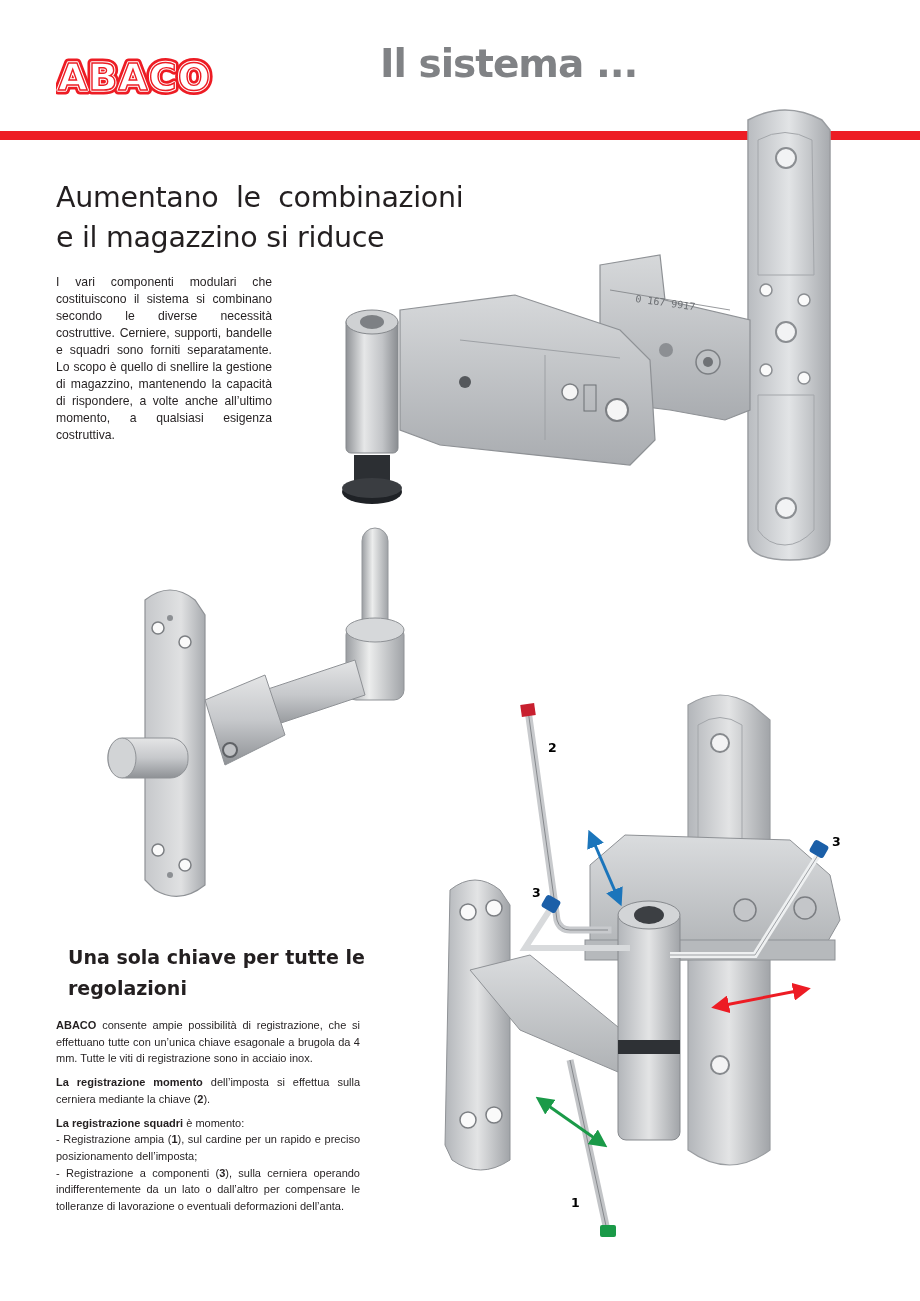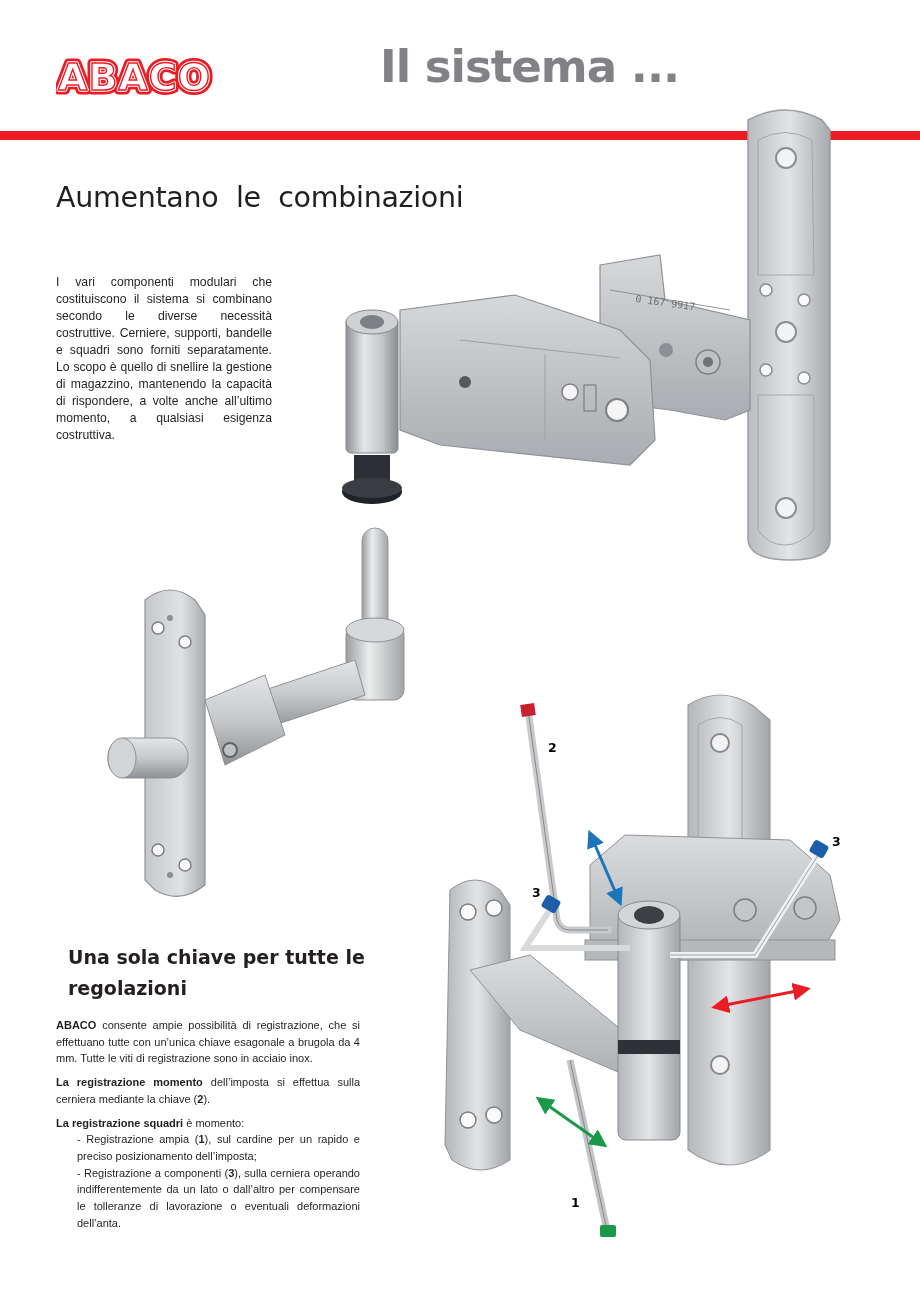--- a/index.html
+++ b/index.html
@@ -1,31 +1,31 @@
 <!DOCTYPE html>
 <html><head>
 <meta charset="utf-8">
 <style>
   html, body { margin: 0; padding: 0; background: #ffffff; }
   body { width: 920px; height: 1301px; position: relative; overflow: hidden; font-family: "DejaVu Sans", "Liberation Sans", sans-serif; color: #231f20; }
   .abs { position: absolute; }
 
   
   .logo { left: 56px; top: 54px; width: 200px; height: 42px; }
-  .page-title { left: 380px; top: 44px; font-family: "DejaVu Sans", sans-serif; font-weight: bold; font-size: 45px; color: #808285; letter-spacing: -1px; line-height: 1; }
+  .page-title { left: 380px; top: 44px; font-family: "DejaVu Sans", sans-serif; font-weight: bold; font-size: 39px; color: #808285; letter-spacing: -1px; line-height: 1; }
   .red-rule { left: 0; top: 131px; width: 920px; height: 9px; background: #ed1c24; }
 
   
   .h1 { left: 56px; top: 178px; width: 480px; font-weight: normal; font-size: 28.5px; line-height: 40px; color: #231f20; letter-spacing: -0.3px; }
   .intro { left: 56px; top: 274px; width: 216px; font-size: 12.2px; line-height: 17px; text-align: justify; color: #231f20; font-family: Liberation Sans, sans-serif; }
   .h2 { left: 68px; top: 942px; width: 320px; font-weight: bold; font-size: 19px; line-height: 31px; color: #231f20; }
   .body2 { left: 56px; top: 1017px; width: 304px; font-size: 11px; line-height: 16.7px; text-align: justify; color: #231f20; font-family: "Liberation Sans", sans-serif; }
   .body2 p { margin: 0 0 7px 0; }
   .body2 b { font-weight: bold; }
-  .list-line { display: block; margin-left: 21px; }
+  .list-line { display: block; }
 
   
   .img { overflow: visible; }
   .callout { font-weight: bold; font-size: 12.5px; color: #231f20; font-family: "DejaVu Sans", sans-serif; }
 </style>
 </head>
 <body>
 
 <div class="abs logo">
   <svg width="200" height="42" viewBox="0 0 200 42">
@@ -38,20 +38,21 @@
     <text x="2" y="36" class="lg" fill="#ffffff" stroke="#ffffff" stroke-width="3.4" stroke-linejoin="round">ABACO</text>
     <text x="2" y="36" class="lg" fill="#ffffff" stroke="#ed1c24" stroke-width="1.4">ABACO</text>
   </svg>
 </div>
 
 <div class="abs page-title">Il sistema ...</div>
 <div class="abs red-rule"></div>
 
 <div class="abs h1">
   <div style="white-space:pre">Aumentano  le  combinazioni</div>
+  <div>e il magazzino si riduce</div>
 </div>
 
 <div class="abs intro">I vari componenti modulari che costituiscono il sistema si combinano secondo le diverse necessità costruttive. Cerniere, supporti, bandelle e squadri sono forniti separatamente. Lo scopo è quello di snellire la gestione di magazzino, mantenendo la capacità di rispondere, a volte anche all’ultimo momento, a qualsiasi esigenza costruttiva.</div>
 
 <svg class="abs img" style="left:330px; top:100px;" width="520" height="470" viewBox="0 0 520 470">
   <defs>
     <linearGradient id="metal" x1="0" y1="0" x2="1" y2="0">
       <stop offset="0" stop-color="#b9bcc0"></stop>
         <stop offset="0.5" stop-color="#e2e4e6"></stop>
         <stop offset="1" stop-color="#a7aaae"></stop>

